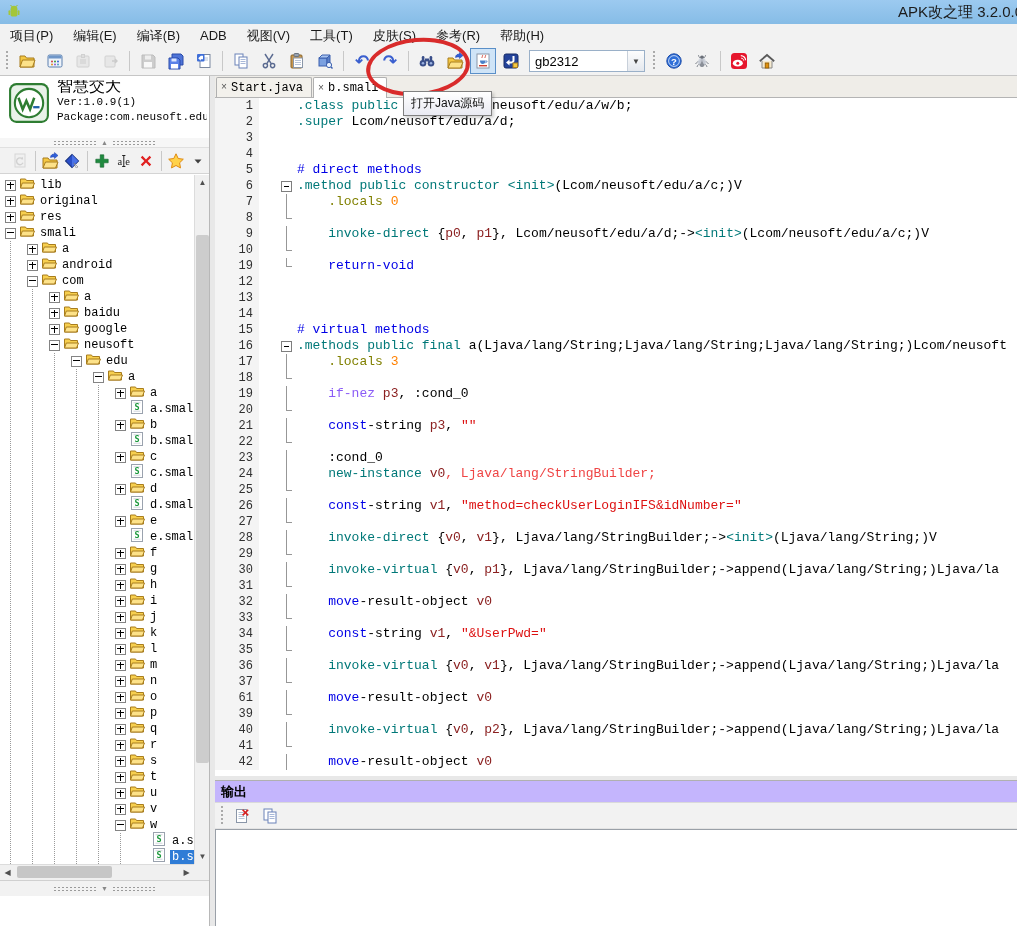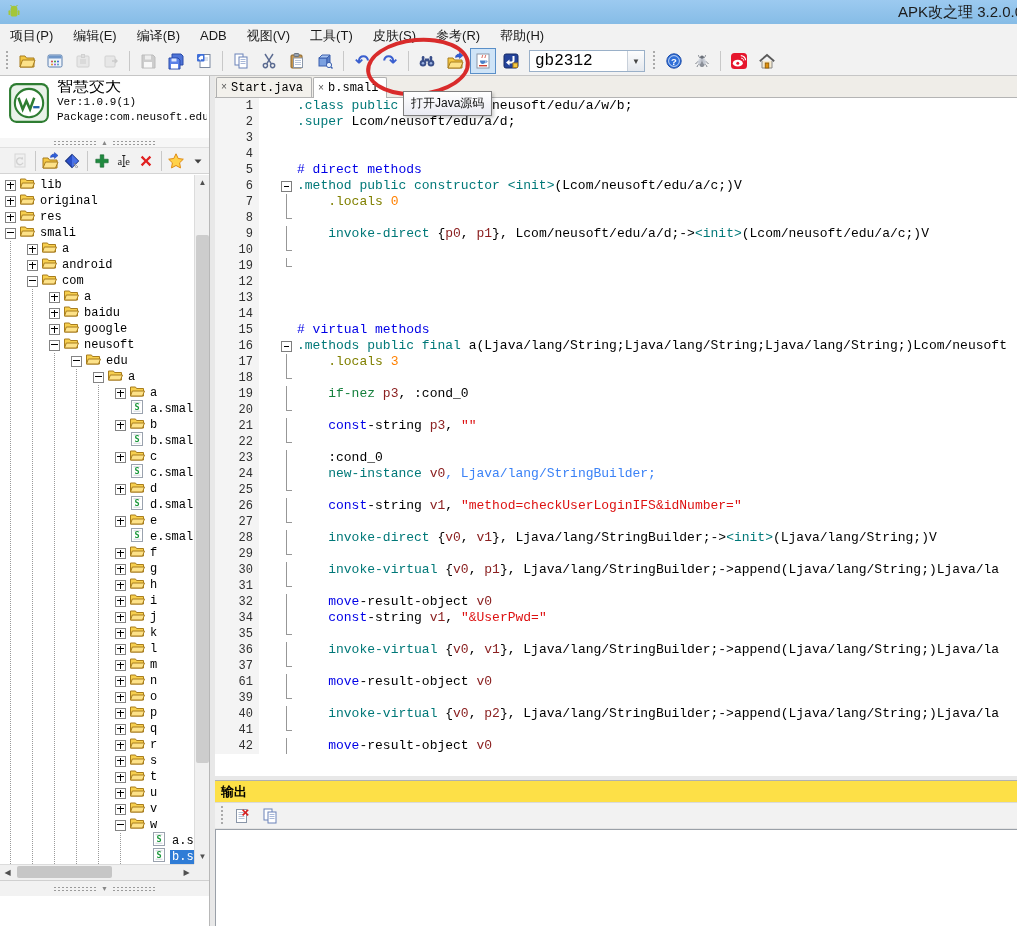--- a/index.html
+++ b/index.html
@@ -19,21 +19,21 @@
            border-bottom:1px solid #c6c6c6;display:flex;align-items:center;padding-left:2px;box-sizing:border-box;}
   .tbtn{width:24px;height:24px;display:flex;align-items:center;justify-content:center;border:1px solid transparent;margin:0 1px;}
   .tbtn svg{width:18px;height:18px;}
   .tbtn.disabled{filter:grayscale(1) opacity(.45);}
   .tbtn.pressed{background:#cfe4f7;border:1px solid #5a8fc8;}
   .tsep{width:1px;height:20px;background:#c8c8c8;margin:0 4px;}
   .tgrip{width:5px;height:20px;margin:0 3px;
          background:linear-gradient(#aaa 50%,transparent 50%);background-size:2px 4px;background-repeat:repeat-y;background-position:1px 0;}
   .glyphbtn{font-size:17px;font-weight:bold;color:#3a5fcf;line-height:1;font-family:"DejaVu Sans",sans-serif;}
   .combo{display:flex;margin:0 4px;border:1px solid #9ab0c8;background:#fff;height:20px;align-items:center;}
-  .combo .cval{width:92px;padding-left:5px;font-size:16px;font-family:Liberation Mono, monospace;}
+  .combo .cval{width:92px;padding-left:5px;font-size:13px;font-family:Liberation Sans, sans-serif;}
   .combo .carr{width:16px;height:100%;display:flex;align-items:center;justify-content:center;
                background:linear-gradient(#fdfdfd,#e4e8ee);border-left:1px solid #c8d0da;font-size:8px;color:#444;}
   
   .leftpanel{position:absolute;left:0;top:76px;width:210px;height:850px;background:#fff;border-right:1px solid #b8b8b8;box-sizing:border-box;}
   .vsplit{position:absolute;left:210px;top:76px;width:5px;height:850px;background:#e8e8e8;cursor:col-resize;}
   .rightpanel{position:absolute;left:215px;top:76px;width:802px;height:850px;}
   
   .phead{height:23px;background:linear-gradient(#fdfdfd,#e7ebf0);border-bottom:1px solid #c8c8c8;
          display:flex;align-items:center;padding:0 6px;}
   .phead svg{width:16px;height:16px;margin-right:5px;}
@@ -90,21 +90,21 @@
   .ln{width:38px;flex:none;background:#f4f4f4;color:#303030;text-align:right;padding-right:6px;font-size:12px;box-sizing:content-box;}
   .fg{width:38px;flex:none;position:relative;}
   .fl{position:absolute;left:27px;top:0;bottom:0;width:1px;background:#979797;}
   .fcv{position:absolute;left:27px;top:0;height:8px;width:1px;background:#979797;}
   .fch{position:absolute;left:27px;top:8px;width:6px;height:1px;background:#979797;}
   .fbox{position:absolute;left:22px;top:3px;width:11px;height:11px;border:1px solid #7e7e7e;background:#fff;box-sizing:border-box;}
   .fbox::after{content:"";position:absolute;left:2px;top:4px;width:5px;height:1px;background:#000;}
   .ct{flex:1;overflow:hidden;}
   
   .eosplit{height:4px;background:#e8e8e8;}
-  .outhead{height:21px;background:#fde047;border-top:1px solid #b0b0b0;border-bottom:1px solid #dadada;
+  .outhead{height:21px;background:#c4b5fd;border-top:1px solid #b0b0b0;border-bottom:1px solid #dadada;
            display:flex;align-items:center;padding-left:6px;font-weight:bold;}
   .outtoolbar{height:25px;background:#f2f2f2;display:flex;align-items:center;padding-left:2px;border-bottom:1px solid #e4e4e4;}
   .outarea{height:97px;background:#fff;border:1px solid #9aa0a8;border-right:none;border-bottom:none;}
   
   .redellipse{position:absolute;left:366px;top:38px;width:96px;height:50px;border:4px solid #d92b2b;
               border-radius:50%;transform:rotate(-5deg);z-index:50;pointer-events:none;}
   .tooltip{position:absolute;left:403px;top:91px;z-index:60;border:1px solid #808080;
            background:linear-gradient(#ffffff,#e9eaf2);padding:3px 7px;font-size:12px;color:#111;
            box-shadow:2px 2px 3px rgba(0,0,0,.18);white-space:nowrap;}
 </style>
@@ -1021,42 +1021,43 @@
       <div class="cl"><span class="ln">1</span><span class="fg"></span><span class="ct"><span style="color: rgb(0, 120, 120);">.class public final </span><span style="color: rgb(0, 0, 0);">Lcom/neusoft/edu/a/w/b;</span></span></div>
       <div class="cl"><span class="ln">2</span><span class="fg"></span><span class="ct"><span style="color: rgb(0, 120, 120);">.super </span><span style="color: rgb(0, 0, 0);">Lcom/neusoft/edu/a/d;</span></span></div>
       <div class="cl"><span class="ln">3</span><span class="fg"></span><span class="ct"></span></div>
       <div class="cl"><span class="ln">4</span><span class="fg"></span><span class="ct"></span></div>
       <div class="cl"><span class="ln">5</span><span class="fg"></span><span class="ct"><span style="color: rgb(0, 0, 230);"># direct methods</span></span></div>
       <div class="cl"><span class="ln">6</span><span class="fg"><span class="fbox"></span></span><span class="ct"><span style="color: rgb(0, 120, 120);">.method public constructor &lt;init&gt;</span><span style="color: rgb(0, 0, 0);">(Lcom/neusoft/edu/a/c;)V</span></span></div>
       <div class="cl"><span class="ln">7</span><span class="fg"><span class="fl"></span></span><span class="ct"><span style="color: rgb(0, 0, 0);">    </span><span style="color: rgb(128, 128, 0);">.locals </span><span style="color: rgb(255, 128, 0);">0</span></span></div>
       <div class="cl"><span class="ln">8</span><span class="fg"><span class="fcv"></span><span class="fch"></span></span><span class="ct"></span></div>
       <div class="cl"><span class="ln">9</span><span class="fg"><span class="fl"></span></span><span class="ct"><span style="color: rgb(0, 0, 0);">    </span><span style="color: rgb(0, 120, 120);">invoke-direct</span><span style="color: rgb(0, 0, 0);"> {</span><span style="color: rgb(139, 32, 32);">p0</span><span style="color: rgb(0, 0, 0);">, </span><span style="color: rgb(139, 32, 32);">p1</span><span style="color: rgb(0, 0, 0);">}, Lcom/neusoft/edu/a/d;-&gt;</span><span style="color: rgb(0, 120, 120);">&lt;init&gt;</span><span style="color: rgb(0, 0, 0);">(Lcom/neusoft/edu/a/c;)V</span></span></div>
       <div class="cl"><span class="ln">10</span><span class="fg"><span class="fcv"></span><span class="fch"></span></span><span class="ct"></span></div>
-      <div class="cl"><span class="ln">19</span><span class="fg"><span class="fcv"></span><span class="fch"></span></span></div>
+      <div class="cl"><span class="ln">19</span><span class="fg"><span class="fcv"></span><span class="fch"></span></span><span class="ct"><span style="color: rgb(0, 0, 0);">    </span><span style="color: rgb(0, 0, 230);">return-void</span></span></div>
       <div class="cl"><span class="ln">12</span><span class="fg"></span></div>
       <div class="cl"><span class="ln">13</span><span class="fg"></span><span class="ct"></span></div>
       <div class="cl"><span class="ln">14</span><span class="fg"></span><span class="ct"></span></div>
       <div class="cl"><span class="ln">15</span><span class="fg"></span><span class="ct"><span style="color: rgb(0, 0, 230);"># virtual methods</span></span></div>
       <div class="cl"><span class="ln">16</span><span class="fg"><span class="fbox"></span></span><span class="ct"><span style="color: rgb(0, 120, 120);">.methods public final </span><span style="color: rgb(0, 0, 0);">a(Ljava/lang/String;Ljava/lang/String;Ljava/lang/String;)Lcom/neusoft</span></span></div>
       <div class="cl"><span class="ln">17</span><span class="fg"><span class="fl"></span></span><span class="ct"><span style="color: rgb(0, 0, 0);">    </span><span style="color: rgb(128, 128, 0);">.locals </span><span style="color: rgb(255, 128, 0);">3</span></span></div>
       <div class="cl"><span class="ln">18</span><span class="fg"><span class="fcv"></span><span class="fch"></span></span><span class="ct"></span></div>
-      <div class="cl"><span class="ln">19</span><span class="fg"><span class="fl"></span></span><span class="ct"><span style="color: #15803d;">    if-nez </span><span style="color: rgb(139, 32, 32);">p3</span><span style="color: rgb(0, 0, 0);">, :cond_0</span></span></div>
+      <div class="cl"><span class="ln">19</span><span class="fg"><span class="fl"></span></span><span class="ct"><span style="color: #8b5cf6;">    if-nez </span><span style="color: rgb(139, 32, 32);">p3</span><span style="color: rgb(0, 0, 0);">, :cond_0</span></span></div>
       <div class="cl"><span class="ln">20</span><span class="fg"><span class="fcv"></span><span class="fch"></span></span><span class="ct"></span></div>
       <div class="cl"><span class="ln">21</span><span class="fg"><span class="fl"></span></span><span class="ct"><span style="color: rgb(0, 0, 0);">    </span><span style="color: rgb(0, 0, 230);">const</span><span style="color: rgb(0, 0, 0);">-string </span><span style="color: rgb(139, 32, 32);">p3</span><span style="color: rgb(0, 0, 0);">, </span><span style="color: rgb(221, 17, 17);">""</span></span></div>
       <div class="cl"><span class="ln">22</span><span class="fg"><span class="fcv"></span><span class="fch"></span></span><span class="ct"></span></div>
       <div class="cl"><span class="ln">23</span><span class="fg"><span class="fl"></span></span><span class="ct"><span style="color: rgb(0, 0, 0);">    :cond_0</span></span></div>
-      <div class="cl"><span class="ln">24</span><span class="fg"><span class="fl"></span></span><span class="ct"><span style="color: rgb(0, 0, 0);">    </span><span style="color: rgb(0, 120, 120);">new-instance</span><span style="color: rgb(0, 0, 0);"> </span><span style="color: rgb(139, 32, 32);">v0</span><span style="color: #3b82f6;">, Ljava/lang/StringBuilder;</span></span></div>
+      <div class="cl"><span class="ln">24</span><span class="fg"><span class="fl"></span></span><span class="ct"><span style="color: rgb(0, 0, 0);">    </span><span style="color: rgb(0, 120, 120);">new-instance</span><span style="color: rgb(0, 0, 0);"> </span><span style="color: rgb(139, 32, 32);">v0</span><span style="color: #ef4444;">, Ljava/lang/StringBuilder;</span></span></div>
       <div class="cl"><span class="ln">25</span><span class="fg"><span class="fcv"></span><span class="fch"></span></span><span class="ct"></span></div>
       <div class="cl"><span class="ln">26</span><span class="fg"><span class="fl"></span></span><span class="ct"><span style="color: rgb(0, 0, 0);">    </span><span style="color: rgb(0, 0, 230);">const</span><span style="color: rgb(0, 0, 0);">-string </span><span style="color: rgb(139, 32, 32);">v1</span><span style="color: rgb(0, 0, 0);">, </span><span style="color: rgb(221, 17, 17);">"method=checkUserLoginIFS&amp;idNumber="</span></span></div>
       <div class="cl"><span class="ln">27</span><span class="fg"><span class="fcv"></span><span class="fch"></span></span><span class="ct"></span></div>
       <div class="cl"><span class="ln">28</span><span class="fg"><span class="fl"></span></span><span class="ct"><span style="color: rgb(0, 0, 0);">    </span><span style="color: rgb(0, 120, 120);">invoke-direct</span><span style="color: rgb(0, 0, 0);"> {</span><span style="color: rgb(139, 32, 32);">v0</span><span style="color: rgb(0, 0, 0);">, </span><span style="color: rgb(139, 32, 32);">v1</span><span style="color: rgb(0, 0, 0);">}, Ljava/lang/StringBuilder;-&gt;</span><span style="color: rgb(0, 120, 120);">&lt;init&gt;</span><span style="color: rgb(0, 0, 0);">(Ljava/lang/String;)V</span></span></div>
       <div class="cl"><span class="ln">29</span><span class="fg"><span class="fcv"></span><span class="fch"></span></span><span class="ct"></span></div>
       <div class="cl"><span class="ln">30</span><span class="fg"><span class="fl"></span></span><span class="ct"><span style="color: rgb(0, 0, 0);">    </span><span style="color: rgb(0, 120, 120);">invoke-virtual</span><span style="color: rgb(0, 0, 0);"> {</span><span style="color: rgb(139, 32, 32);">v0</span><span style="color: rgb(0, 0, 0);">, </span><span style="color: rgb(139, 32, 32);">p1</span><span style="color: rgb(0, 0, 0);">}, Ljava/lang/StringBuilder;-&gt;append(Ljava/lang/String;)Ljava/la</span></span></div>
       <div class="cl"><span class="ln">31</span><span class="fg"><span class="fcv"></span><span class="fch"></span></span><span class="ct"></span></div>
       <div class="cl"><span class="ln">32</span><span class="fg"><span class="fl"></span></span><span class="ct"><span style="color: rgb(0, 0, 0);">    </span><span style="color: rgb(0, 0, 230);">move</span><span style="color: rgb(0, 0, 0);">-result-object </span><span style="color: rgb(139, 32, 32);">v0</span></span></div>
+      <div class="cl"><span class="ln">33</span><span class="fg"><span class="fcv"></span><span class="fch"></span></span><span class="ct"></span></div>
       <div class="cl"><span class="ln">34</span><span class="fg"><span class="fl"></span></span><span class="ct"><span style="color: rgb(0, 0, 0);">    </span><span style="color: rgb(0, 0, 230);">const</span><span style="color: rgb(0, 0, 0);">-string </span><span style="color: rgb(139, 32, 32);">v1</span><span style="color: rgb(0, 0, 0);">, </span><span style="color: rgb(221, 17, 17);">"&amp;UserPwd="</span></span></div>
       <div class="cl"><span class="ln">35</span><span class="fg"><span class="fcv"></span><span class="fch"></span></span><span class="ct"></span></div>
       <div class="cl"><span class="ln">36</span><span class="fg"><span class="fl"></span></span><span class="ct"><span style="color: rgb(0, 0, 0);">    </span><span style="color: rgb(0, 120, 120);">invoke-virtual</span><span style="color: rgb(0, 0, 0);"> {</span><span style="color: rgb(139, 32, 32);">v0</span><span style="color: rgb(0, 0, 0);">, </span><span style="color: rgb(139, 32, 32);">v1</span><span style="color: rgb(0, 0, 0);">}, Ljava/lang/StringBuilder;-&gt;append(Ljava/lang/String;)Ljava/la</span></span></div>
       <div class="cl"><span class="ln">37</span><span class="fg"><span class="fcv"></span><span class="fch"></span></span><span class="ct"></span></div>
       <div class="cl"><span class="ln">61</span><span class="fg"><span class="fl"></span></span><span class="ct"><span style="color: rgb(0, 0, 0);">    </span><span style="color: rgb(0, 0, 230);">move</span><span style="color: rgb(0, 0, 0);">-result-object </span><span style="color: rgb(139, 32, 32);">v0</span></span></div>
       <div class="cl"><span class="ln">39</span><span class="fg"><span class="fcv"></span><span class="fch"></span></span><span class="ct"></span></div>
       <div class="cl"><span class="ln">40</span><span class="fg"><span class="fl"></span></span><span class="ct"><span style="color: rgb(0, 0, 0);">    </span><span style="color: rgb(0, 120, 120);">invoke-virtual</span><span style="color: rgb(0, 0, 0);"> {</span><span style="color: rgb(139, 32, 32);">v0</span><span style="color: rgb(0, 0, 0);">, </span><span style="color: rgb(139, 32, 32);">p2</span><span style="color: rgb(0, 0, 0);">}, Ljava/lang/StringBuilder;-&gt;append(Ljava/lang/String;)Ljava/la</span></span></div>
       <div class="cl"><span class="ln">41</span><span class="fg"><span class="fcv"></span><span class="fch"></span></span><span class="ct"></span></div>
       <div class="cl"><span class="ln">42</span><span class="fg"><span class="fl"></span></span><span class="ct"><span style="color: rgb(0, 0, 0);">    </span><span style="color: rgb(0, 0, 230);">move</span><span style="color: rgb(0, 0, 0);">-result-object </span><span style="color: rgb(139, 32, 32);">v0</span></span></div>
     </div>

